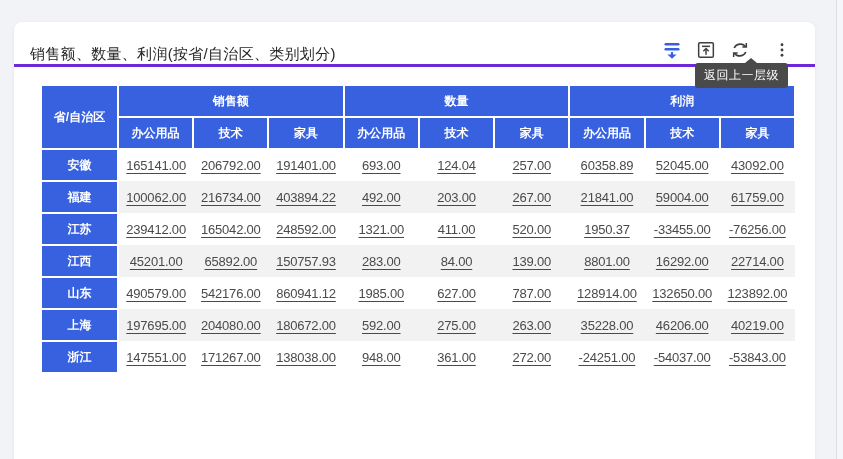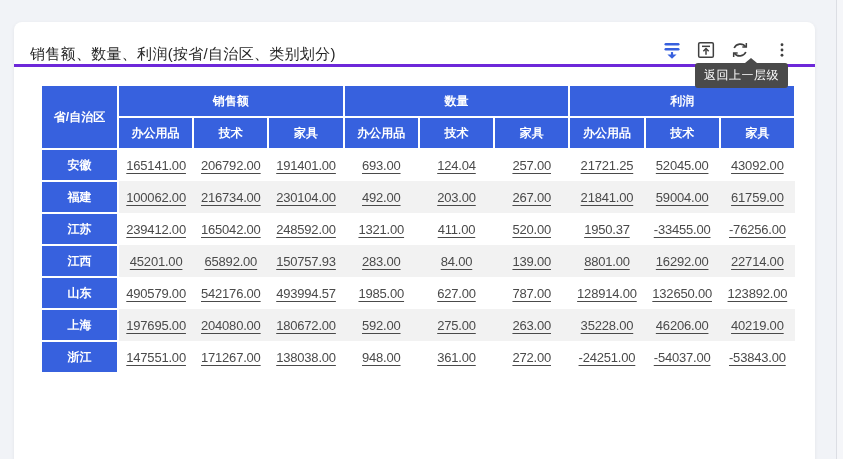--- a/index.html
+++ b/index.html
@@ -149,29 +149,29 @@
         </thead>
       <tbody>
           <tr>
             <td class="rowhead"><span>安徽</span></td>
             <td class="num"><span>165141.00</span></td>
             <td class="num"><span>206792.00</span></td>
             <td class="num"><span>191401.00</span></td>
             <td class="num"><span>693.00</span></td>
             <td class="num"><span>124.04</span></td>
             <td class="num"><span>257.00</span></td>
-            <td class="num"><span>21721.25</span></td>
+            <td class="num"><span>60358.89</span></td>
             <td class="num"><span>52045.00</span></td>
             <td class="num"><span>43092.00</span></td>
           </tr>
           <tr>
             <td class="rowhead"><span>福建</span></td>
             <td class="num"><span>100062.00</span></td>
             <td class="num"><span>216734.00</span></td>
-            <td class="num"><span>230104.00</span></td>
+            <td class="num"><span>403894.22</span></td>
             <td class="num"><span>492.00</span></td>
             <td class="num"><span>203.00</span></td>
             <td class="num"><span>267.00</span></td>
             <td class="num"><span>21841.00</span></td>
             <td class="num"><span>59004.00</span></td>
             <td class="num"><span>61759.00</span></td>
           </tr>
           <tr>
             <td class="rowhead"><span>江苏</span></td>
             <td class="num"><span>239412.00</span></td>
@@ -193,21 +193,21 @@
             <td class="num"><span>84.00</span></td>
             <td class="num"><span>139.00</span></td>
             <td class="num"><span>8801.00</span></td>
             <td class="num"><span>16292.00</span></td>
             <td class="num"><span>22714.00</span></td>
           </tr>
           <tr>
             <td class="rowhead"><span>山东</span></td>
             <td class="num"><span>490579.00</span></td>
             <td class="num"><span>542176.00</span></td>
-            <td class="num"><span>493994.57</span></td>
+            <td class="num"><span>860941.12</span></td>
             <td class="num"><span>1985.00</span></td>
             <td class="num"><span>627.00</span></td>
             <td class="num"><span>787.00</span></td>
             <td class="num"><span>128914.00</span></td>
             <td class="num"><span>132650.00</span></td>
             <td class="num"><span>123892.00</span></td>
           </tr>
           <tr>
             <td class="rowhead"><span>上海</span></td>
             <td class="num"><span>197695.00</span></td>

